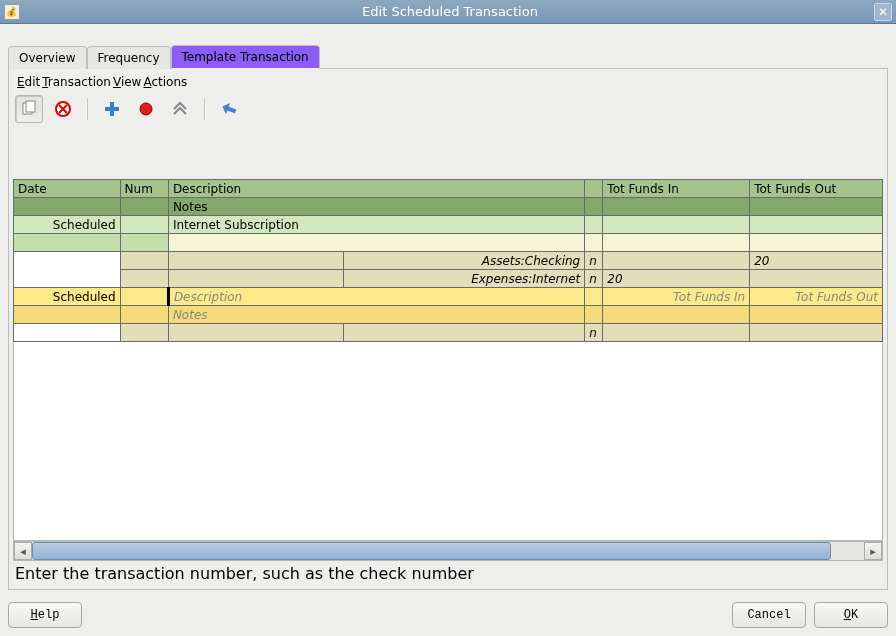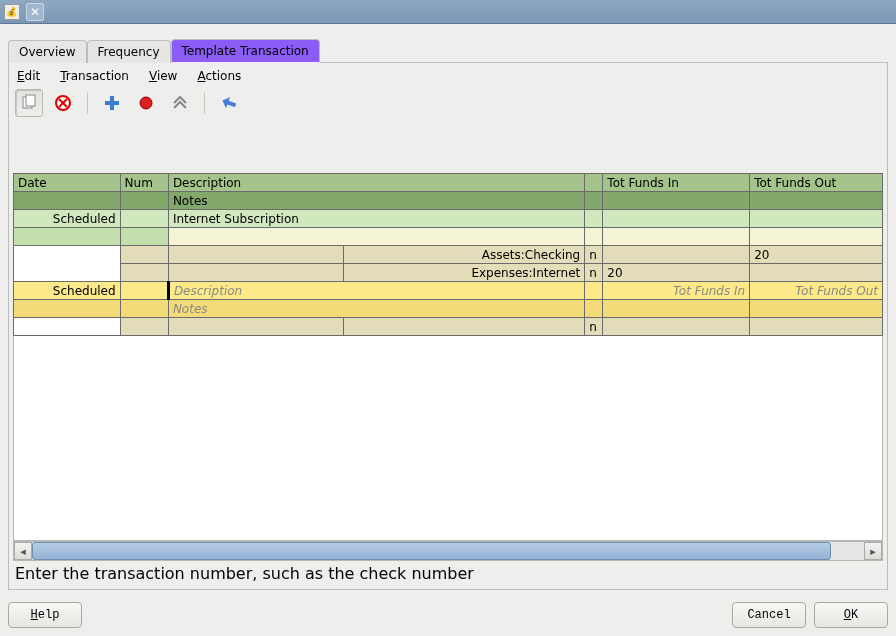--- a/index.html
+++ b/index.html
@@ -12,45 +12,45 @@
 .titlebar .close { width: 18px; height: 18px; border: 1px solid #c8d6e5; background: #9fb6cd; color: #fff; display: flex; align-items: center; justify-content: center; font-size: 12px; border-radius: 2px; cursor: pointer; }
 
 
 .client { padding: 6px 8px 8px 8px; height: calc(636px - 24px); display: flex; flex-direction: column; }
 
 
 .name-row label { font-weight: bold; font-size: 13px; display: block; margin-bottom: 2px; }
 .name-row input { width: 100%; height: 22px; background: #fff; border: 1px solid #a6a6a6; border-radius: 3px; padding: 0 6px; font-size: 12px; }
 
 
-.tabstrip { margin-top: 8px; display: flex; align-items: flex-end; border-bottom: 1px solid #bdbdbd; }
+.tabstrip { margin-top: 14px; display: flex; align-items: flex-end; border-bottom: 1px solid #bdbdbd; }
 .tab { padding: 4px 10px; background: #e6e6e4; border: 1px solid #bdbdbd; border-bottom: none; border-top-left-radius: 4px; border-top-right-radius: 4px; margin-right: 0px; font-size: 12px; cursor: pointer; position: relative; top: 1px; }
 .tab.active { background: #8b5cf6; border-bottom: 1px solid #efeeec; font-weight: normal; z-index: 2; }
 .tabbody { border: 1px solid #bdbdbd; border-top: none; padding: 4px 4px 6px 4px; flex: 1; display: flex; flex-direction: column; }
 
 
-.menubar { display: flex; gap: 20px; padding: 2px 4px 4px 4px; font-size: 12px; }
+.menubar { display: flex; gap: 2px; padding: 2px 4px 4px 4px; font-size: 12px; }
 .menubar span u { text-decoration: underline; }
 
 
 .toolbar { display: flex; align-items: center; gap: 6px; padding: 2px 2px 6px 2px; }
 .tool { width: 28px; height: 28px; border-radius: 3px; display: flex; align-items: center; justify-content: center; cursor: pointer; }
 .tool.pressed { border: 1px solid #b8b8b3; background: linear-gradient(#e2e2de,#efeeec); box-shadow: inset 1px 1px 1px rgba(0,0,0,.15); }
 .tsep { width: 1px; height: 22px; background: #c7c7c2; margin: 0 4px; }
 
 
 .register-wrap { flex: 1; display: flex; flex-direction: column; margin-top: 50px; }
 .reg-table { border: 1px solid #000; border-collapse: collapse; width: 100%; table-layout: fixed; background: #fff; }
 .reg-table td, .reg-table th { border: 1px solid #6b6b6b; padding: 1px 4px; height: 18px; font-size: 12px; overflow: hidden; white-space: nowrap; }
 .reg-table th { background: #a4c48b; text-align: left; font-weight: normal; }
 .reg-table th.sub { background: #84a86c; }
 .reg-table td.pale-green { background: #d1e8bf; }
 .reg-table td.mid-green  { background: #c3dfac; }
 .reg-table td.cream      { background: #f5f4d5; }
-.reg-table td.tan        { background: #e3ddb9; }
+.reg-table td.tan        { background: #e3ddb9; font-style: italic; }
 .reg-table td.yellow     { background: #fce98a; }
 .reg-table td.yellow2    { background: #f3db7a; }
 .reg-table td.white      { background: #fff; }
 .reg-table td.right      { text-align: right; }
 .reg-table td.placeholder { color: #8a8a82; font-style: italic; }
 
 .reg-scroll { flex: 1; background: #fff; border: 1px solid #b8b8b3; border-top: none; position: relative; }
 
 
 .hscroll { height: 20px; border: 1px solid #b8b8b3; background: #e6e6e4; display: flex; align-items: center; }
@@ -65,20 +65,21 @@
 .footer { display: flex; padding-top: 12px; gap: 8px; }
 .footer .spacer { flex: 1; }
 .btnstd { min-width: 74px; height: 26px; background: linear-gradient(#f7f7f5,#e6e6e3); border: 1px solid #a9a9a4; border-radius: 4px; padding: 0 14px; font-size: 12px; cursor: pointer; font-family: Liberation Mono, monospace; }
 
 </style>
 </head>
 <body>
 
 <div class="titlebar">
   <div class="app-icon">💰</div>
+  <div class="title">Edit Scheduled Transaction</div>
   <div class="close">✕</div>
 </div>
 
 <div class="client">
 
 
   <div class="tabstrip">
     <div class="tab">Overview</div>
     <div class="tab">Frequency</div>
     <div class="tab active">Template Transaction</div>

